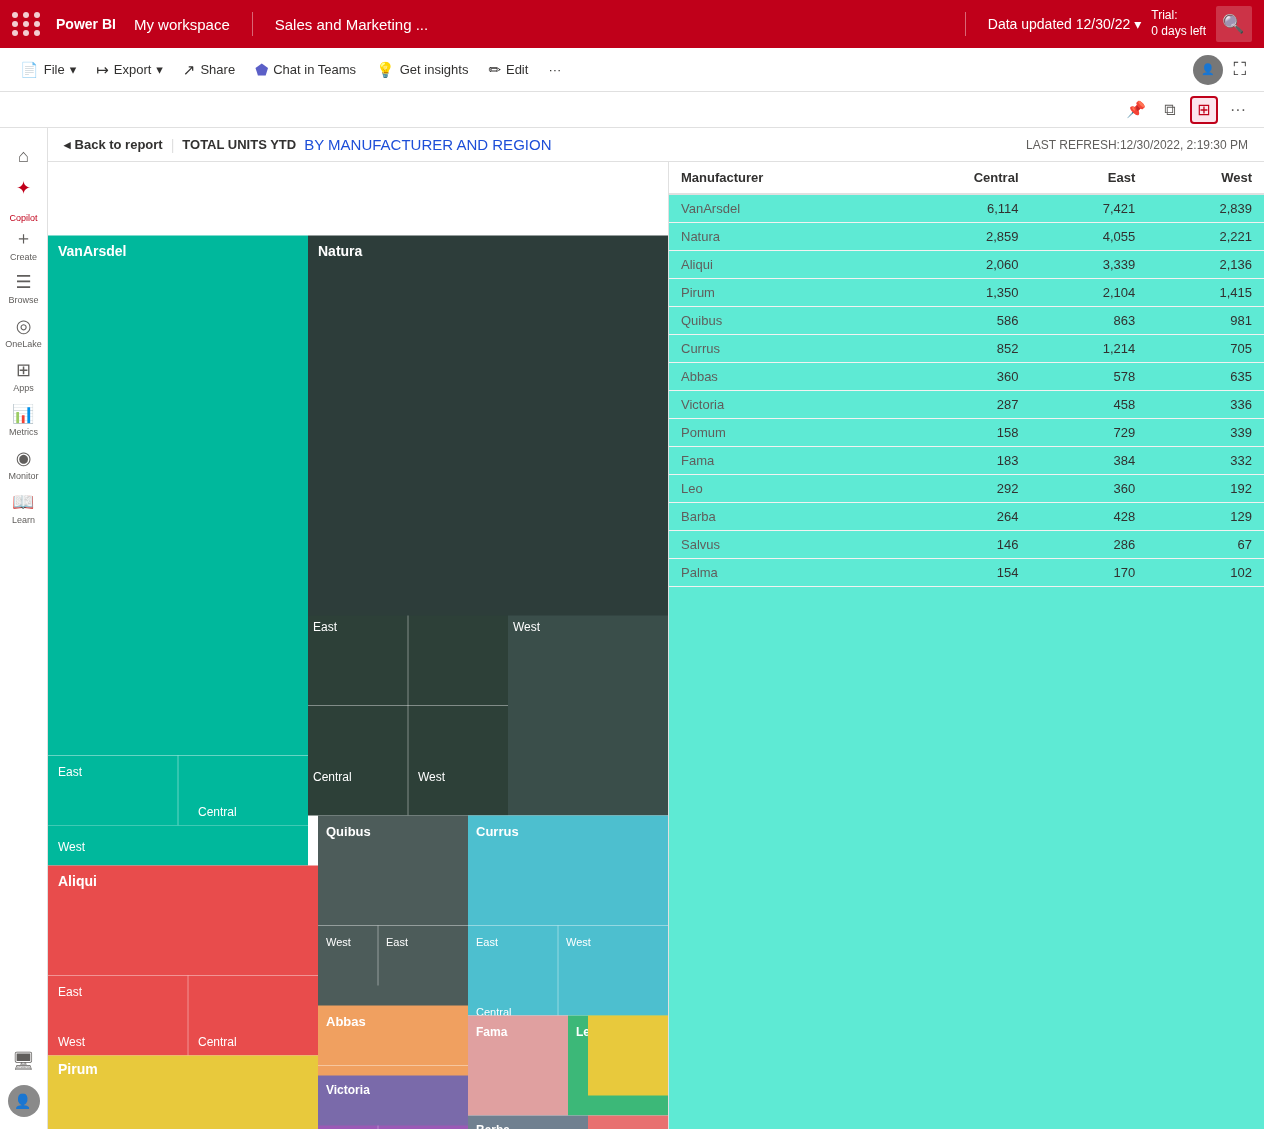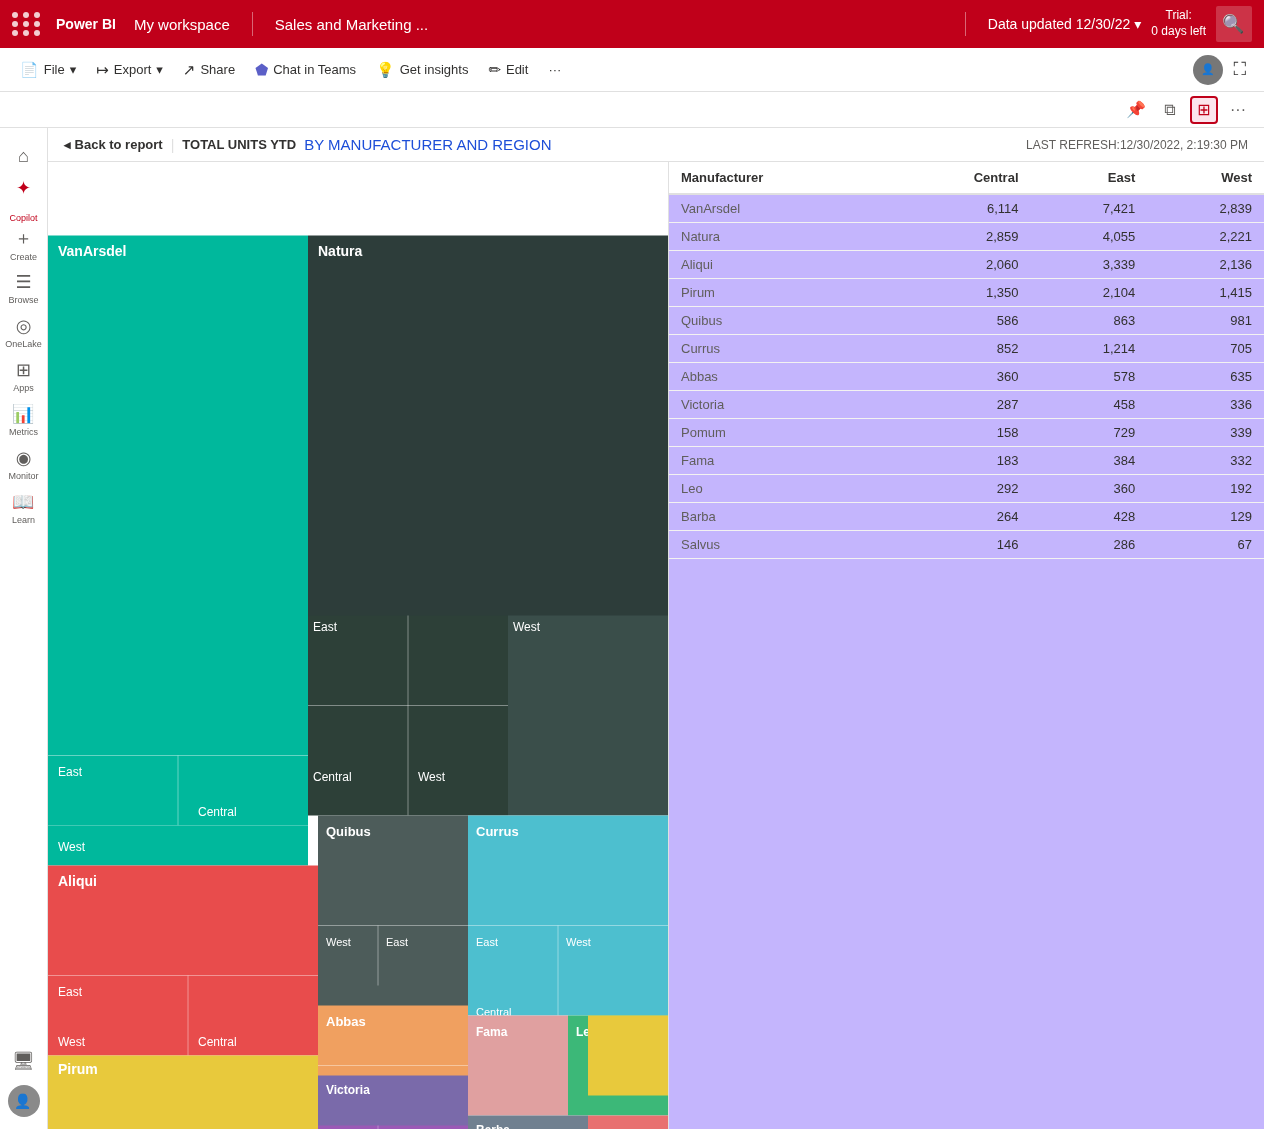--- a/index.html
+++ b/index.html
@@ -15,21 +15,21 @@
       padding: 0 12px;
       gap: 10px;
     }
     .top-bar-dots { display: grid; grid-template-columns: repeat(3,8px); gap:3px; cursor:pointer; }
     .top-bar-dot { width:6px; height:6px; background:rgba(255,255,255,0.8); border-radius:50%; }
     .top-bar-logo { font-weight: 700; font-size: 14px; color: white; margin-left:4px; }
     .top-bar-workspace { font-size: 15px; color: white; margin-left: 8px; }
     .top-bar-divider { width:1px; height:24px; background:rgba(255,255,255,0.4); margin: 0 12px; }
     .top-bar-title { font-size: 15px; color: white; flex:1; }
     .top-bar-data { font-size: 14px; color: white; display:flex; align-items:center; gap:4px; }
-    .top-bar-trial { font-size: 12px; color:white; text-align:center; line-height:1.3; margin-left:auto; }
+    .top-bar-trial { font-size: 12px; color:white; text-align:left; line-height:1.3; margin-left:auto; }
     .top-bar-search { background: rgba(255,255,255,0.2); border:none; border-radius:2px; width:36px; height:36px; display:flex; align-items:center; justify-content:center; cursor:pointer; color:white; font-size:18px; }
 
     
     .toolbar {
       background: white;
       height: 44px;
       display: flex;
       align-items: center;
       padding: 0 12px;
       gap: 4px;
@@ -130,21 +130,21 @@
       width: 620px;
       flex-shrink:0;
       position: relative;
       overflow: hidden;
       background: white;
     }
 
     
     .table-panel {
       flex:1;
-      background: #c4b5fd;
+      background: #5eead4;
       border-left: 1px solid #e0e0e0;
       overflow-y: auto;
     }
     .data-table {
       width: 100%;
       border-collapse: collapse;
       font-size: 13px;
     }
     .data-table th {
       text-align: right;
@@ -477,18 +477,24 @@
                 <td>264</td>
                 <td>428</td>
                 <td>129</td>
               </tr>
               <tr>
                 <td>Salvus</td>
                 <td>146</td>
                 <td>286</td>
                 <td>67</td>
               </tr>
+              <tr>
+                <td>Palma</td>
+                <td>154</td>
+                <td>170</td>
+                <td>102</td>
+              </tr>
             </tbody>
         </table>
       </div>
     </div>
   </div>
 </div>
 
 </body></html>

